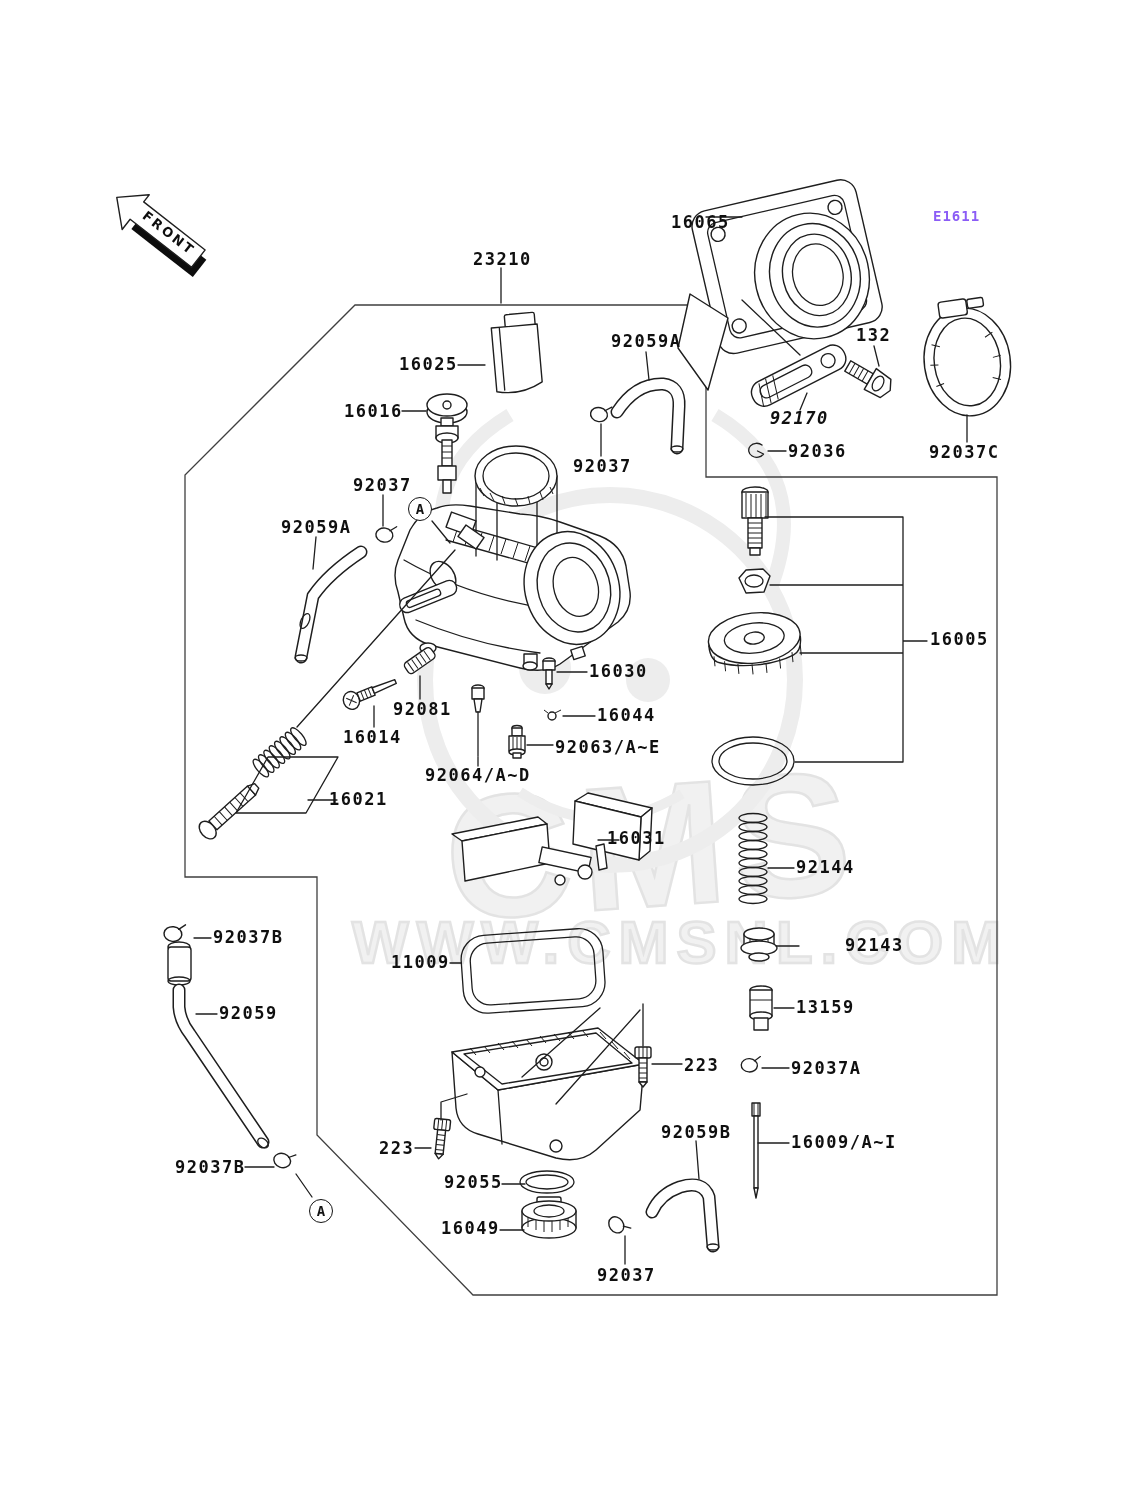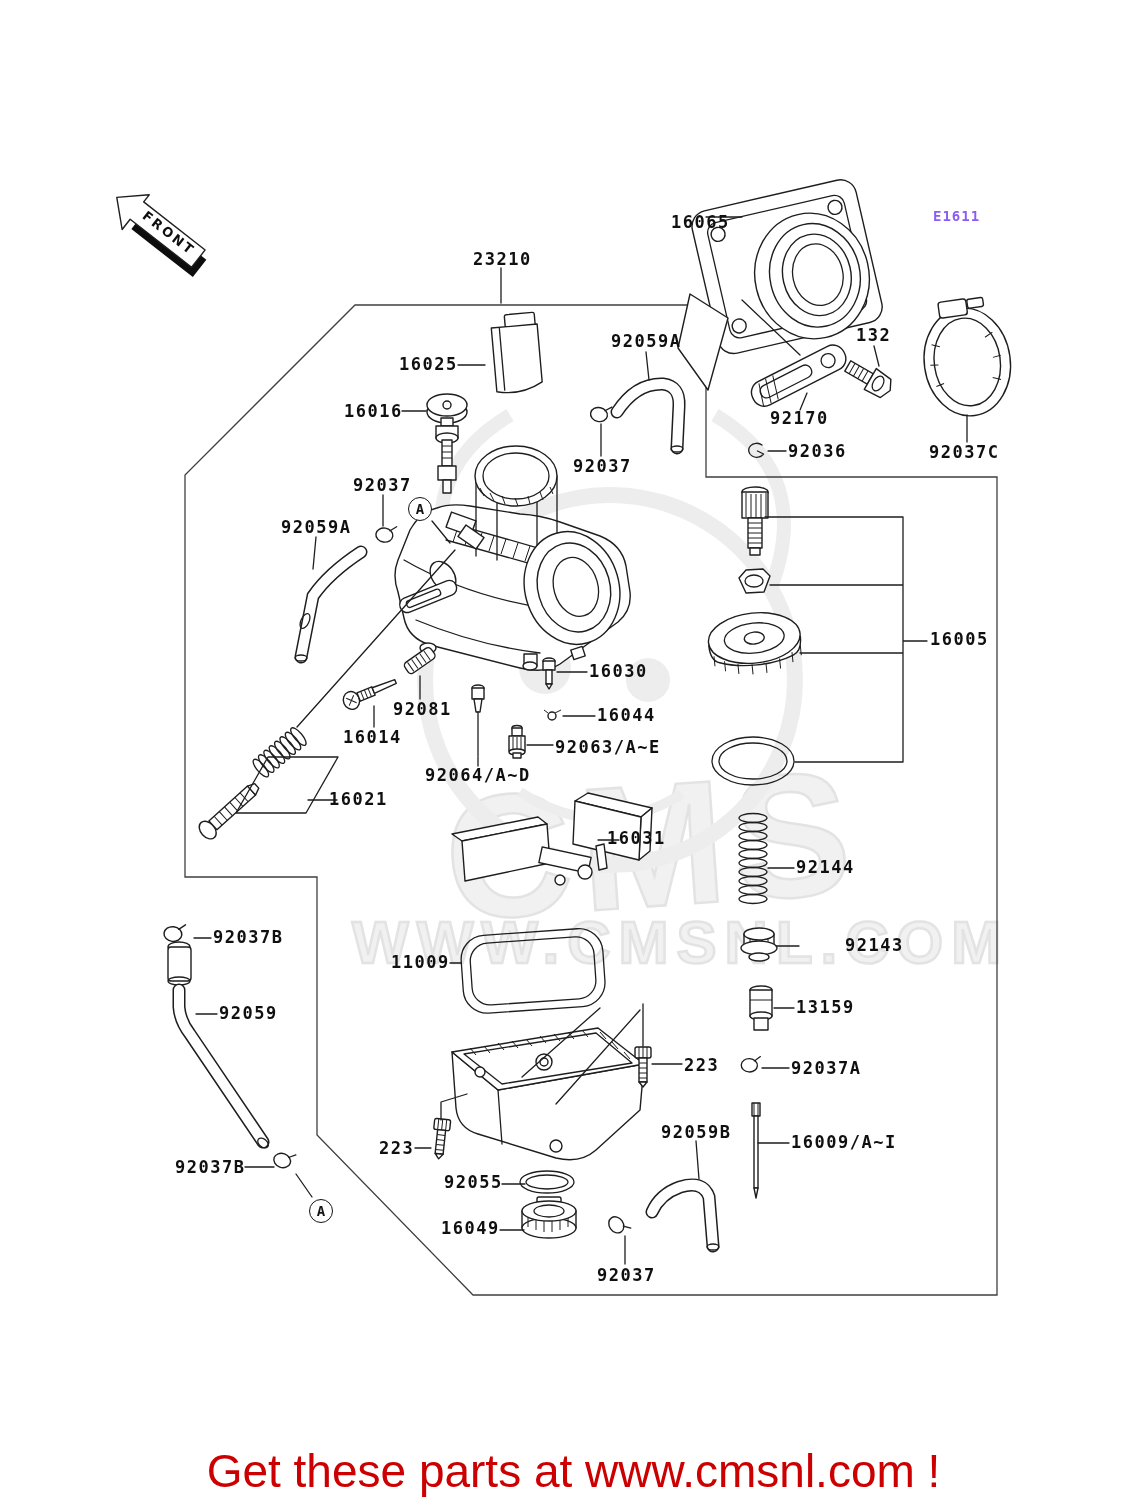--- a/index.html
+++ b/index.html
@@ -370,21 +370,21 @@
 
   <div class="ecode">E1611</div>
   <div class="front-label">FRONT</div>
 
   <div class="acircle" style="left:408px;top:497px;">A</div>
   <div class="acircle" style="left:309px;top:1199px;">A</div>
 
   <div class="plabel" style="left:473px;top:251px;">23210</div>
   <div class="plabel" style="left:651px;top:214px;margin-left:20px;">16065</div>
   <div class="plabel" style="left:856px;top:327px;">132</div>
-  <div class="plabel" style="left:770px;top:410px;">92170</div>
+  <div class="plabel" style="left:770px;top:410px;font-style:italic;">92170</div>
   <div class="plabel" style="left:788px;top:443px;">92036</div>
   <div class="plabel" style="left:929px;top:444px;">92037C</div>
   <div class="plabel" style="left:611px;top:333px;">92059A</div>
   <div class="plabel" style="left:399px;top:356px;">16025</div>
   <div class="plabel" style="left:344px;top:403px;">16016</div>
   <div class="plabel" style="left:353px;top:477px;">92037</div>
   <div class="plabel" style="left:573px;top:458px;">92037</div>
   <div class="plabel" style="left:281px;top:519px;">92059A</div>
   <div class="plabel" style="left:930px;top:631px;">16005</div>
   <div class="plabel" style="left:589px;top:663px;">16030</div>
@@ -404,14 +404,13 @@
   <div class="plabel" style="left:213px;top:929px;">92037B</div>
   <div class="plabel" style="left:219px;top:1005px;">92059</div>
   <div class="plabel" style="left:661px;top:1124px;">92059B</div>
   <div class="plabel" style="left:791px;top:1134px;">16009/A~I</div>
   <div class="plabel" style="left:379px;top:1140px;">223</div>
   <div class="plabel" style="left:444px;top:1174px;">92055</div>
   <div class="plabel" style="left:441px;top:1220px;">16049</div>
   <div class="plabel" style="left:175px;top:1159px;">92037B</div>
   <div class="plabel" style="left:597px;top:1267px;">92037</div>
 
-  <div class="footer">Get these parts at www.cmsnl.com !</div>
 </div>
 
 </body></html>

